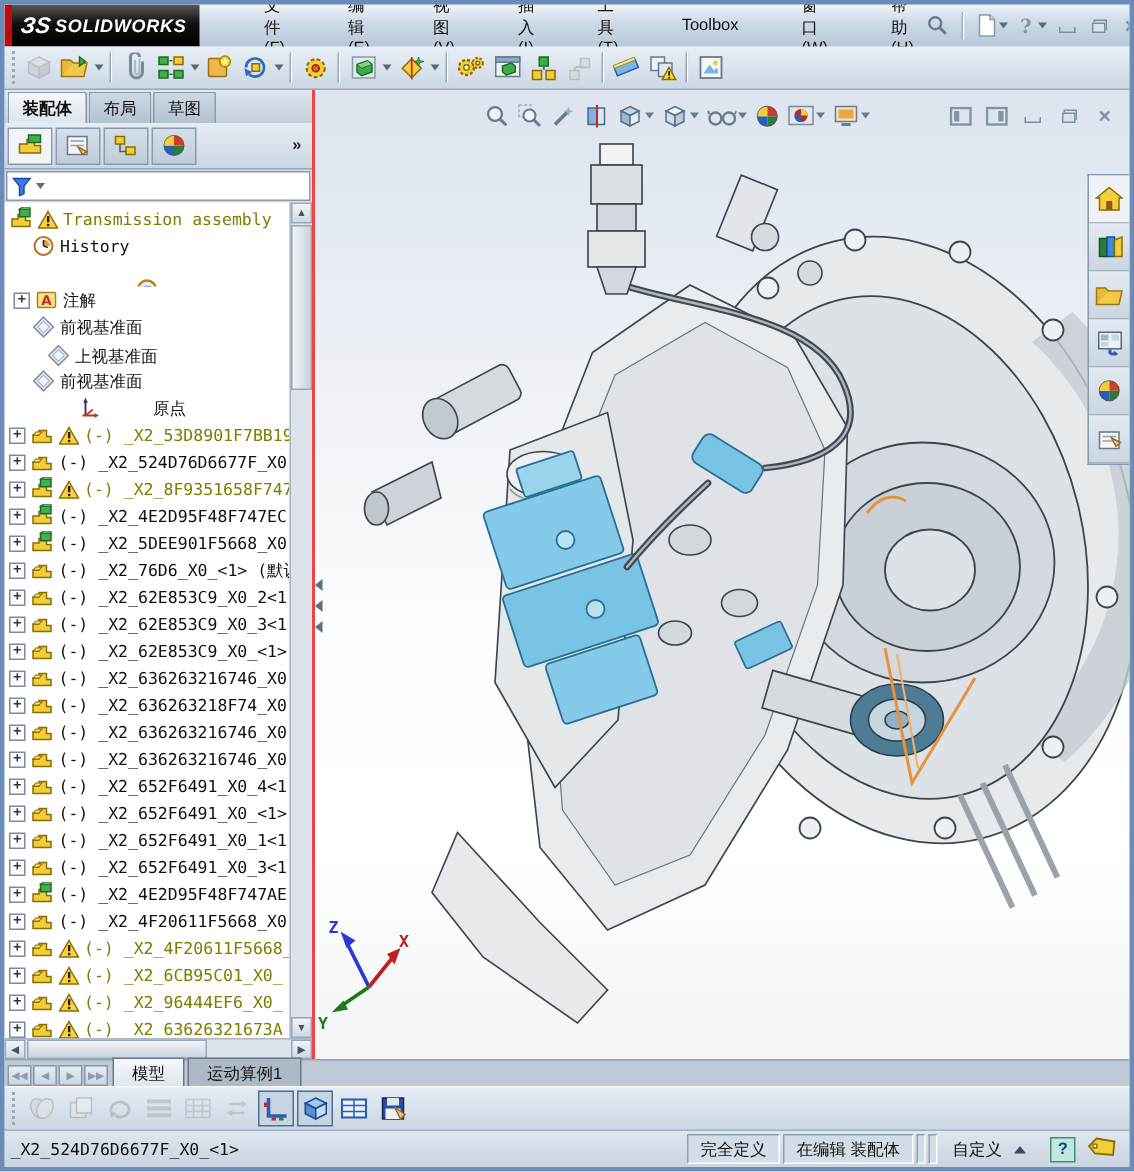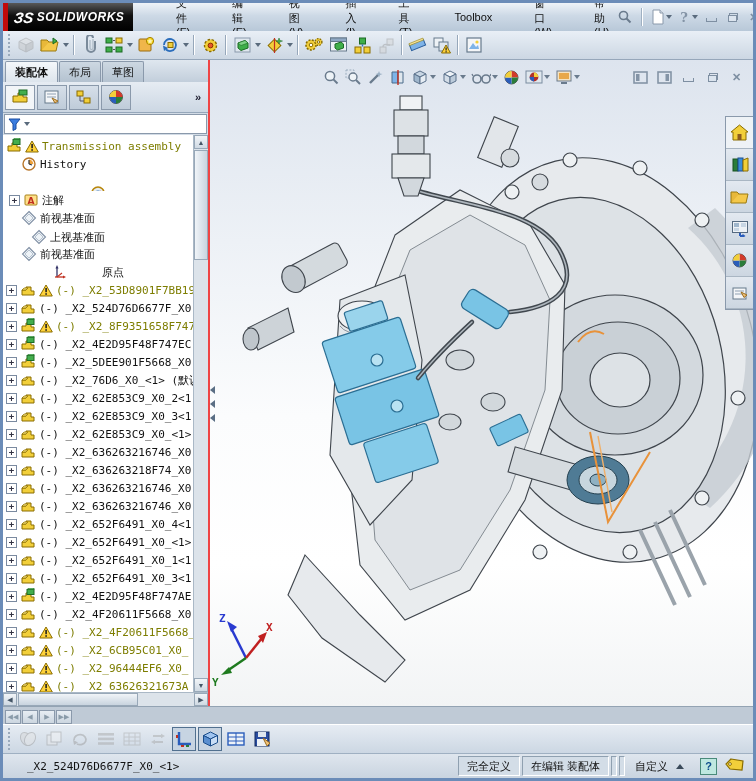--- a/index.html
+++ b/index.html
@@ -76,21 +76,21 @@
   .model-tabs{height:17px;flex:0 0 17px;background:#bfcad6;border-top:1px solid #93a3b3;display:flex;align-items:flex-end;padding-left:2px;}
   .navbtn{width:16px;height:14px;margin-right:1px;border:1px solid #8a99ab;background:linear-gradient(#e7edf3,#ccd6e0);color:#8a9ba9;font-size:7px;display:flex;align-items:center;justify-content:center;box-sizing:border-box;}
   .mtab{padding:2px 12px 1px;margin-left:2px;border:1px solid #6a7a8c;border-bottom:none;background:#aeb9c6;font-size:11px;}
   .mtab.active{background:linear-gradient(#f6f8fa,#dfe6ee);}
   .motion-toolbar{height:28px;flex:0 0 28px;background:linear-gradient(#e6ecf3,#ccd7e3);border-top:1px solid #fff;display:flex;align-items:center;gap:2px;padding-left:2px;}
   .mt-btn{width:24px;height:24px;display:flex;align-items:center;justify-content:center;box-sizing:border-box;}
   .pressed{border:1px solid #51708f;background:#c7d4e2;}
 
   
   .statusbar{height:24px;flex:0 0 24px;background:linear-gradient(#dfe6ee,#c9d4e0);border-top:1px solid #9fb0c2;display:flex;align-items:center;}
-  .status-left{flex:1;padding-left:24px;font-family:"DejaVu Sans Mono",monospace;font-size:11px;}
+  .status-left{flex:1;padding-left:4px;font-family:"DejaVu Sans Mono",monospace;font-size:11px;}
   .scell{height:18px;display:flex;align-items:center;padding:0 8px;border:1px solid;border-color:#8fa0b0 #fff #fff #8fa0b0;margin-right:2px;background:#d3dde7;}
   .scell.empty{width:4px;padding:0;}
   .upcaret{width:0;height:0;border-left:4px solid transparent;border-right:4px solid transparent;border-bottom:5px solid #3a4a5a;margin-left:8px;}
   .helpbox{width:15px;height:15px;background:#bfe8e0;border:1px solid #4a8a7a;color:#0a4a8a;font-weight:bold;font-size:11px;display:flex;align-items:center;justify-content:center;margin:0 6px;}
 </style>
 </head>
 <body>
 
 <div class="window">
 
@@ -903,20 +903,24 @@
           </div>
       </div>
     </div>
   </div>
 
   <div class="model-tabs">
     <span class="navbtn">◀◀</span>
     <span class="navbtn">◀</span>
     <span class="navbtn">▶</span>
     <span class="navbtn">▶▶</span>
+    <span style="display:flex;align-items:flex-end;">
+        <div class="mtab active">模型</div>
+        <div class="mtab">运动算例1</div>
+      </span>
   </div>
 
   <div class="motion-toolbar">
     <span class="grip"></span>
     <span class="mt-btn disabled">
         <svg width="18" height="18" viewBox="0 0 18 18">
           <ellipse cx="7" cy="9" rx="5" ry="7" transform="rotate(-30 7 9)" fill="#cfd6dd" stroke="#8a99ab"></ellipse>
           <ellipse cx="11" cy="9" rx="5" ry="7" transform="rotate(30 11 9)" fill="#dfe4e9" stroke="#8a99ab"></ellipse>
         </svg>
       </span>

